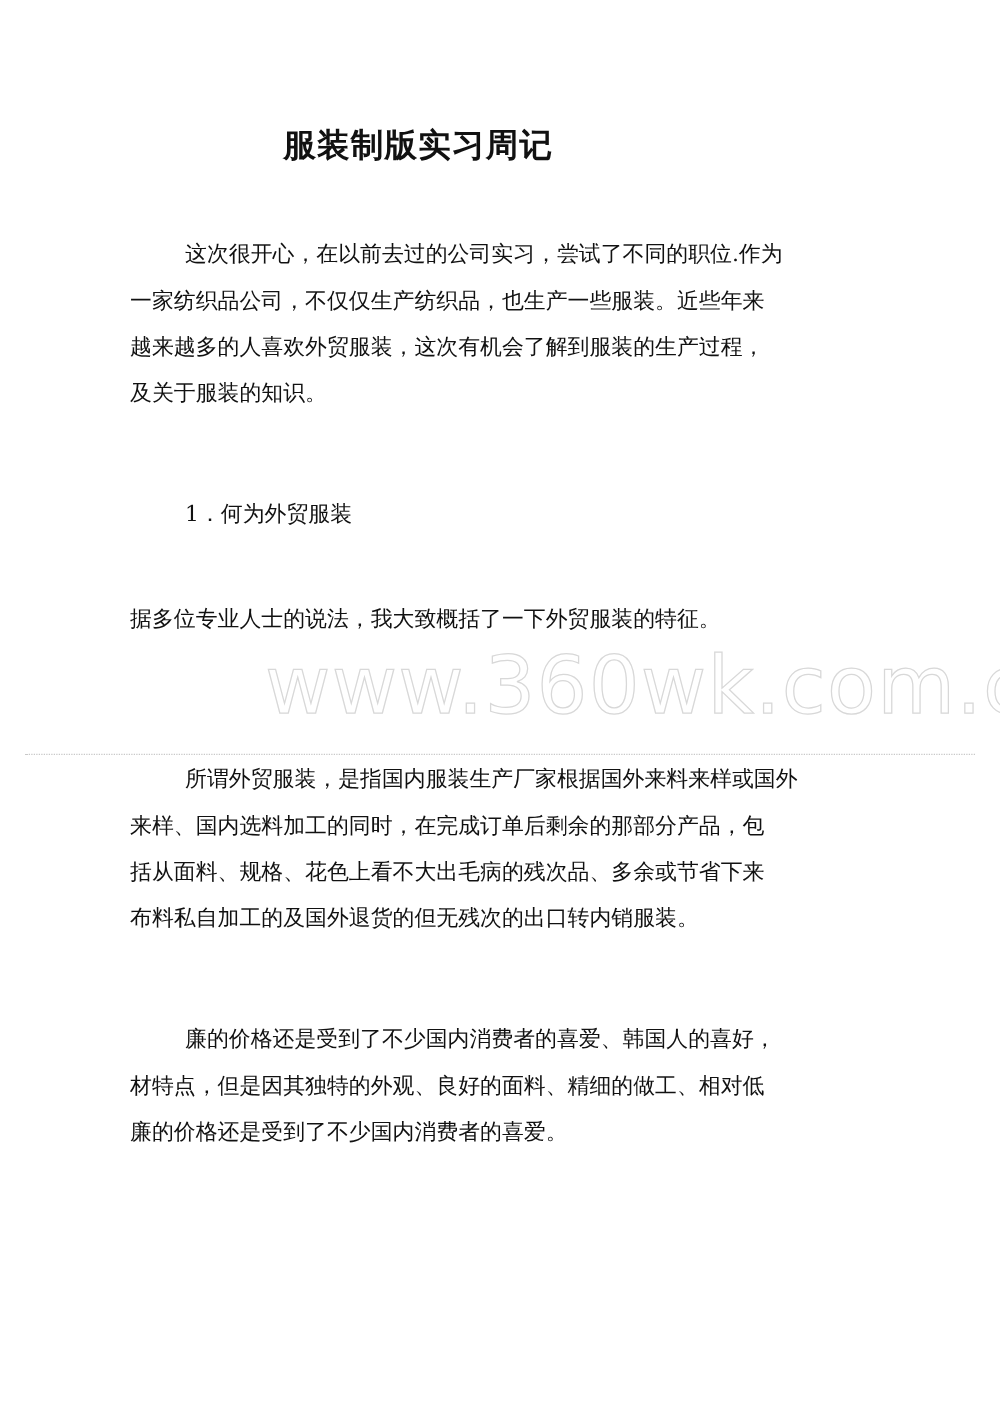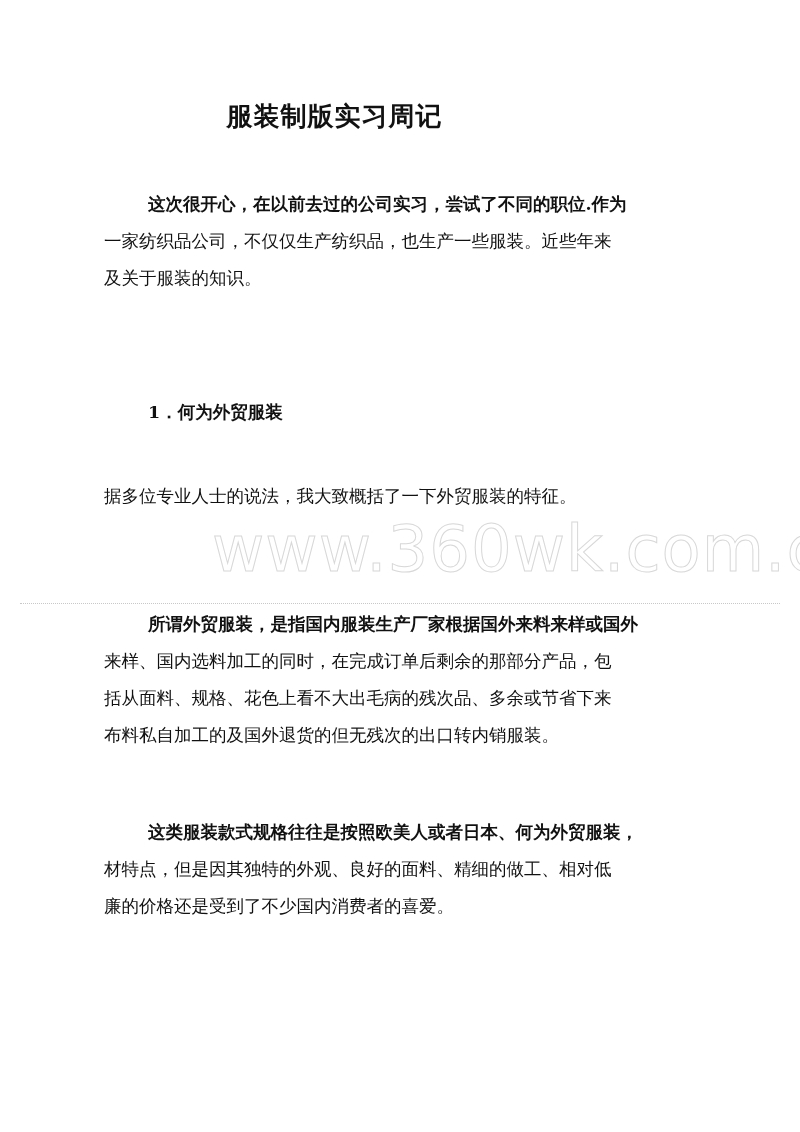--- a/index.html
+++ b/index.html
@@ -2,34 +2,35 @@
 <html><head>
 <meta charset="utf-8">
 <style>
   html, body { margin:0; padding:0; background:#ffffff; }
   body { width:800px; height:1132px; position:relative; overflow:hidden;
          font-family:"DejaVu Serif","Liberation Serif",serif; color:#111; }
   .title { position:absolute; top:99px; left:0; width:669px; text-align:center;
            font-family:"DejaVu Sans","Liberation Sans",sans-serif; font-size:26px; font-weight:bold; letter-spacing:1px; }
   .para { position:absolute; left:104px; width:590px; font-size:17.5px; line-height:37px; }
   .line { display:block; white-space:nowrap; }
-  .indent { padding-left:44px;font-weight:bold; }
+  .indent { padding-left:44px; }
   .watermark { position:absolute; top:512px; left:212px; font-family:"DejaVu Sans","Liberation Sans",sans-serif;
                font-size:64px; color:transparent; -webkit-text-stroke:1px #d8d8d8; letter-spacing:1px; }
   .divider { position:absolute; top:603px; left:20px; width:760px; border-top:1px dotted #c8c8c8; }
 </style>
 </head>
 <body>
 
 <div>
   <div class="title">服装制版实习周记</div>
 
   <div class="para" style="top:186px">
     <span class="line indent">这次很开心，在以前去过的公司实习，尝试了不同的职位.作为</span>
     <span class="line">一家纺织品公司，不仅仅生产纺织品，也生产一些服装。近些年来</span>
+    <span class="line">越来越多的人喜欢外贸服装，这次有机会了解到服装的生产过程，</span>
     <span class="line">及关于服装的知识。</span>
   </div>
 
   <div class="para" style="top:394px">
     <span class="line indent">1．何为外贸服装</span>
   </div>
 
   <div class="para" style="top:478px">
     <span class="line">据多位专业人士的说法，我大致概括了一下外贸服装的特征。</span>
   </div>
@@ -38,17 +39,17 @@
   <div class="divider"></div>
 
   <div class="para" style="top:606px">
     <span class="line indent">所谓外贸服装，是指国内服装生产厂家根据国外来料来样或国外</span>
     <span class="line">来样、国内选料加工的同时，在完成订单后剩余的那部分产品，包</span>
     <span class="line">括从面料、规格、花色上看不大出毛病的残次品、多余或节省下来</span>
     <span class="line">布料私自加工的及国外退货的但无残次的出口转内销服装。</span>
   </div>
 
   <div class="para" style="top:814px">
-    <span class="line indent">这类服装款式规格往往是按照欧美人或者日本、何为外贸服装，</span>
+    <span class="line indent">廉的价格还是受到了不少国内消费者的喜爱、韩国人的喜好，</span>
     <span class="line">材特点，但是因其独特的外观、良好的面料、精细的做工、相对低</span>
     <span class="line">廉的价格还是受到了不少国内消费者的喜爱。</span>
   </div>
 </div>
 
 </body></html>

